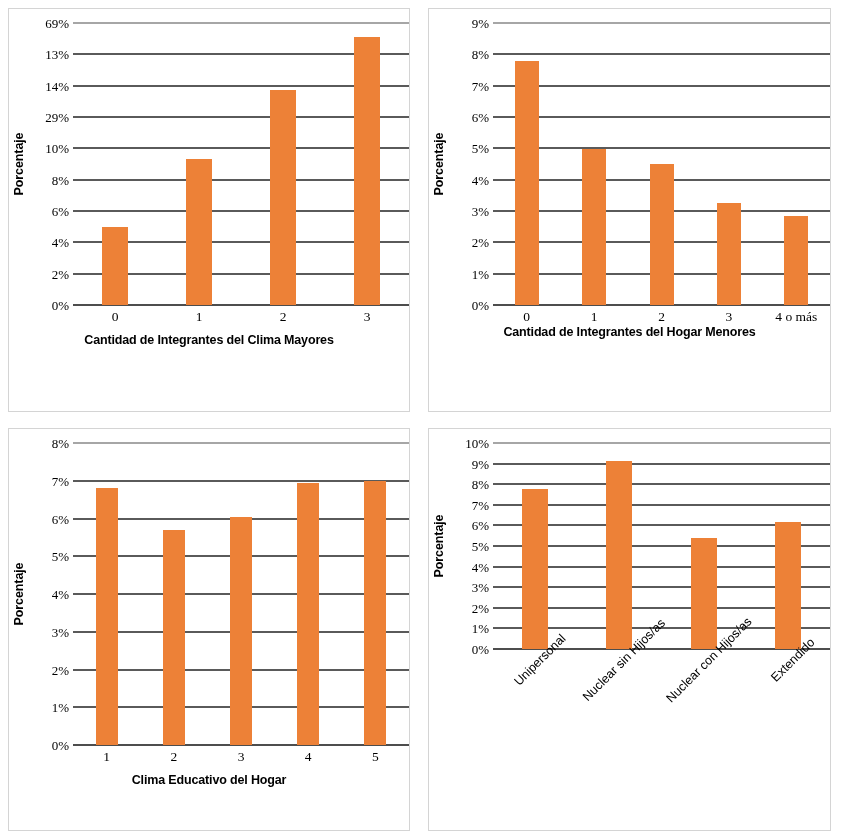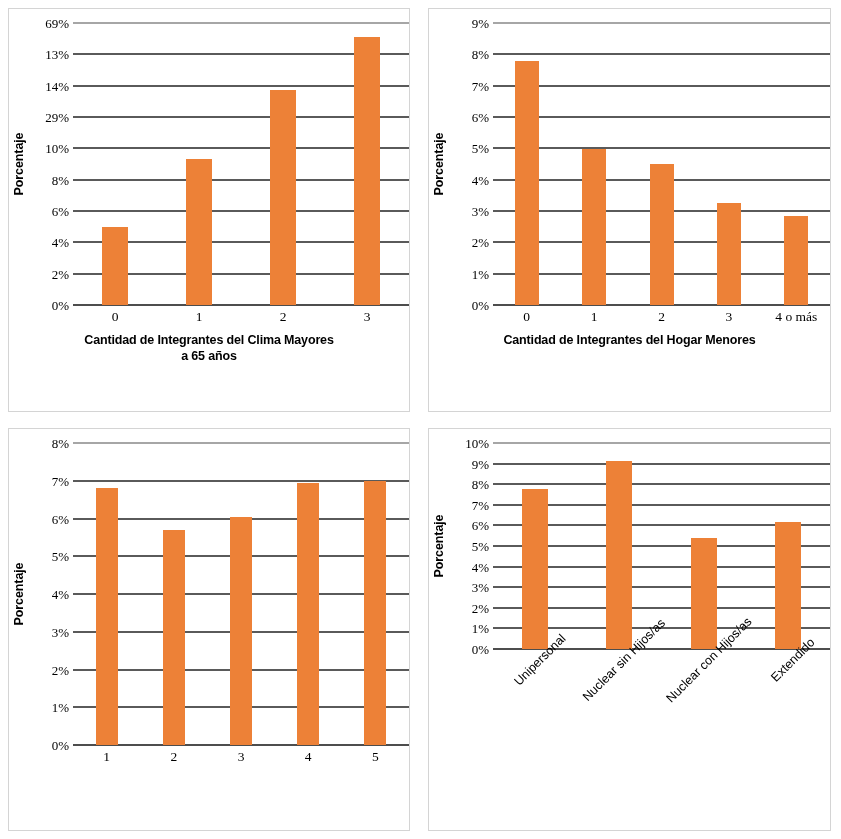--- a/index.html
+++ b/index.html
@@ -223,21 +223,20 @@
             <div class="spacer-ytick"></div>
           <div class="row">
               <div class="xtick">0</div>
               <div class="xtick">1</div>
               <div class="xtick">2</div>
               <div class="xtick">3</div>
             </div>
         </div>
         <div class="xtitle" style="margin-top: 8px;">
             <div>Cantidad de Integrantes del Clima Mayores</div>
-            <div>a 65 años</div>
           </div>
       </div>
     </div>
   </div>
 
   <div class="panel-wrap">
     <div class="panel">
       <div class="chart">
         <div class="chart-body" style="height: 296px; padding-top: 14px; box-sizing: border-box;">
           <div class="ylabel">
@@ -291,21 +290,21 @@
           <div class="spacer-ylab"></div>
             <div class="spacer-ytick"></div>
           <div class="row">
               <div class="xtick">0</div>
               <div class="xtick">1</div>
               <div class="xtick">2</div>
               <div class="xtick">3</div>
               <div class="xtick">4 o más</div>
             </div>
         </div>
-        <div class="xtitle" style="margin-top: 8px;">
+        <div class="xtitle" style="">
             <div>Cantidad de Integrantes del Hogar Menores</div>
           </div>
       </div>
     </div>
   </div>
 
   <div class="panel-wrap">
     <div class="panel">
       <div class="chart">
         <div class="chart-body" style="height: 316px; padding-top: 14px; box-sizing: border-box;">
@@ -358,20 +357,23 @@
           <div class="spacer-ylab"></div>
             <div class="spacer-ytick"></div>
           <div class="row">
               <div class="xtick">1</div>
               <div class="xtick">2</div>
               <div class="xtick">3</div>
               <div class="xtick">4</div>
               <div class="xtick">5</div>
             </div>
         </div>
+        <div class="xtitle" style="margin-top: 8px;">
+            <div>Clima Educativo del Hogar</div>
+          </div>
       </div>
     </div>
   </div>
 
   <div class="panel-wrap">
     <div class="panel">
       <div class="chart">
         <div class="chart-body" style="height: 220px; padding-top: 14px; box-sizing: border-box;">
           <div class="ylabel">
             <span>Porcentaje</span>

